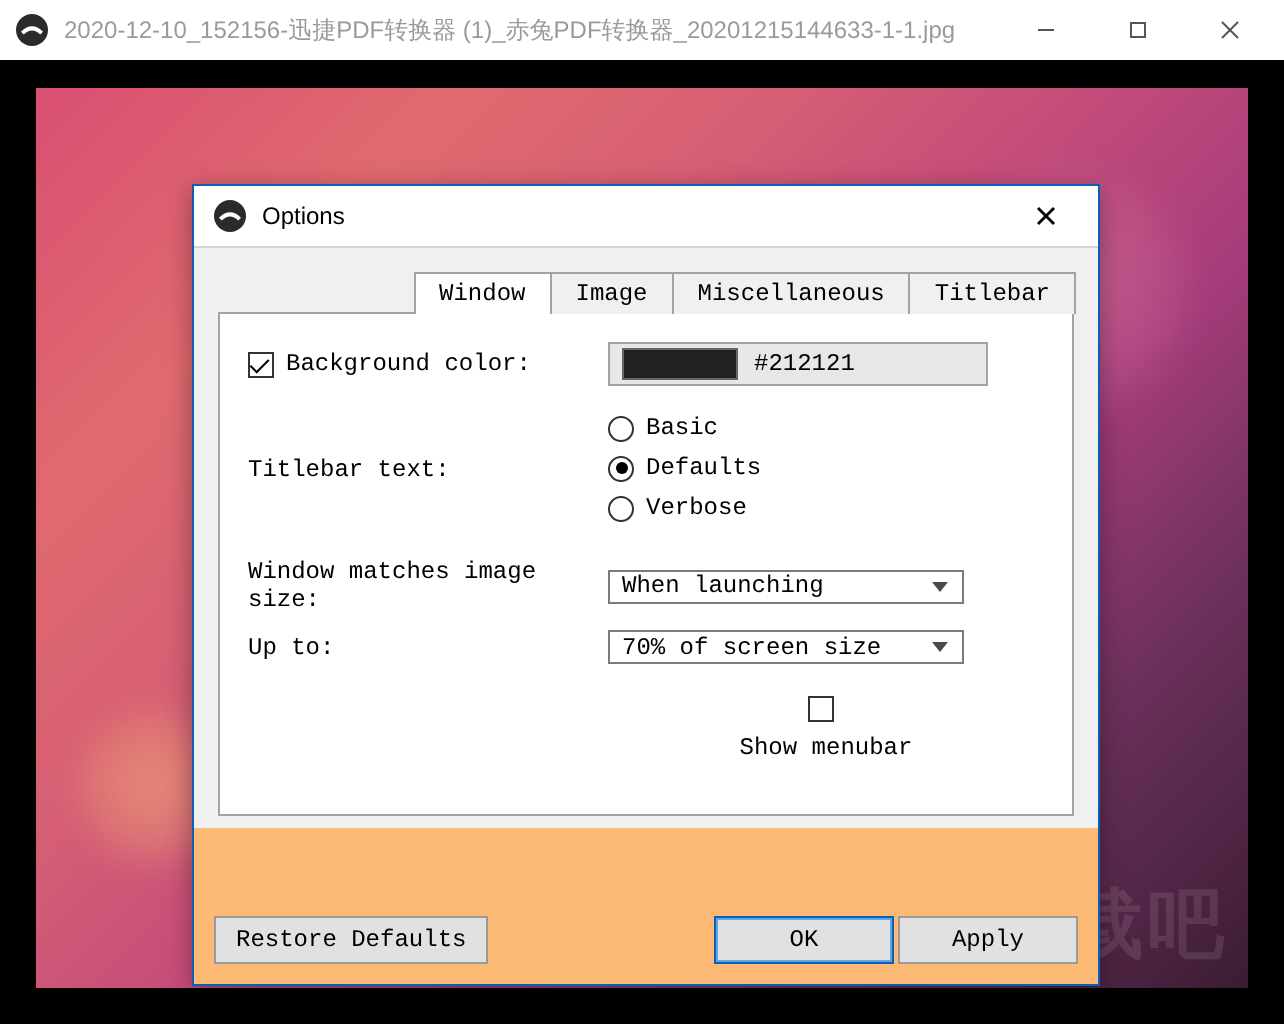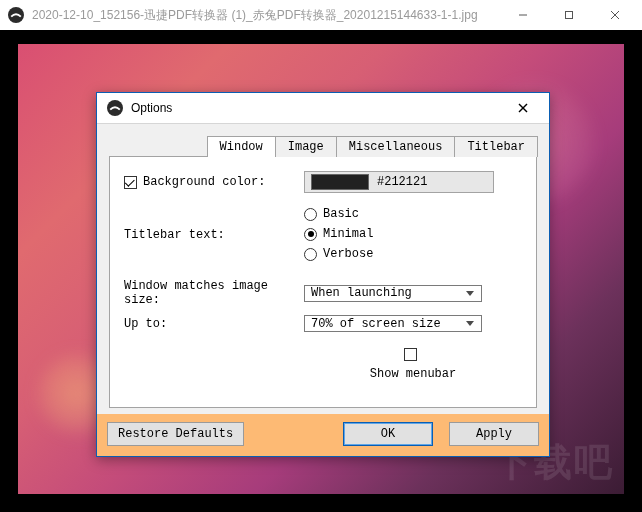--- a/index.html
+++ b/index.html
@@ -256,21 +256,22 @@
     width:14px;height:14px;display:flex;align-items:center;justify-content:center;
   }
   .dropdown .dd-arrow::after{
     content:"";border-left:4px solid transparent;border-right:4px solid transparent;border-top:5px solid #4a4a4a;
   }
 
   .btn-bar {
     display:flex;
     align-items:flex-start;
     padding: 8px 10px 10px 10px;
-    gap: 16px;
+    gap: 2px;
+    margin-top: 36px;
   }
   .btn {
     min-width: 68px;
     height: 22px;
     border:1px solid #9a9a9a;
     background:#e1e1e1;
     display:inline-flex;
     align-items:center;
     justify-content:center;
     padding: 0 10px;
@@ -365,21 +366,21 @@
             <div class="col-label" style="padding-top:2px;">
               <span>Titlebar text:</span>
             </div>
             <div class="col-field">
               <div class="radio-line">
                 <span class="radio"></span>
                 <span>Basic</span>
               </div>
               <div class="radio-line">
                 <span class="radio checked"></span>
-                <span>Minimal</span>
+                <span>Defaults</span>
               </div>
               <div class="radio-line">
                 <span class="radio"></span>
                 <span>Verbose</span>
               </div>
             </div>
           </div>
 
           <div class="form-row">
             <div class="col-label">

